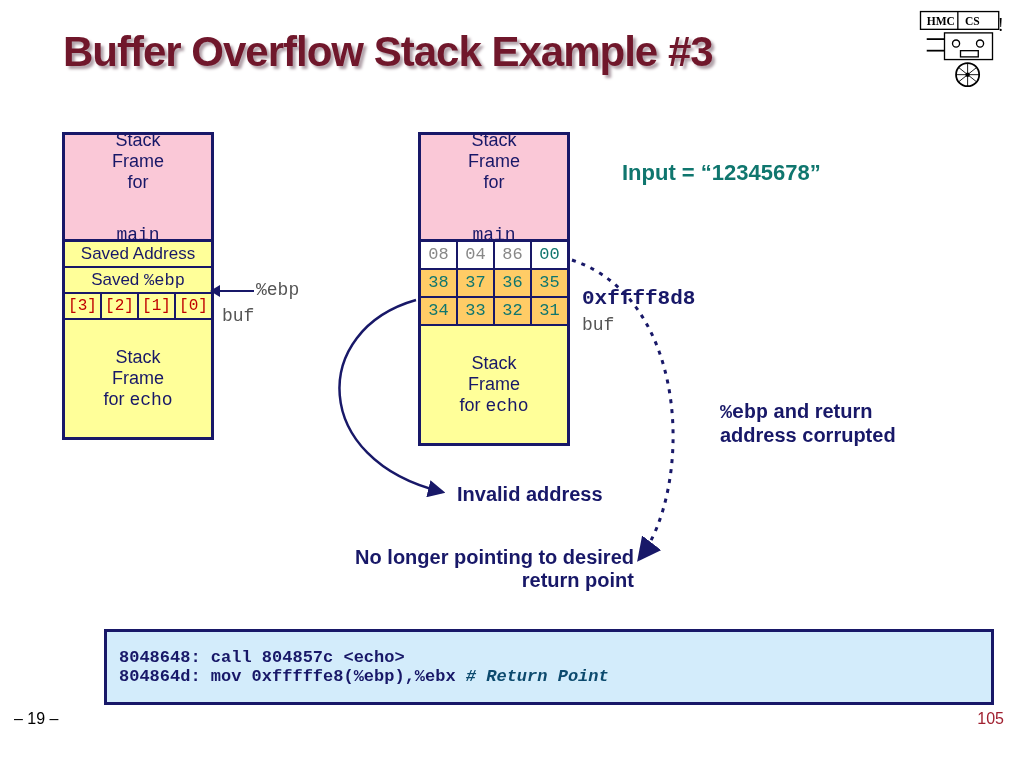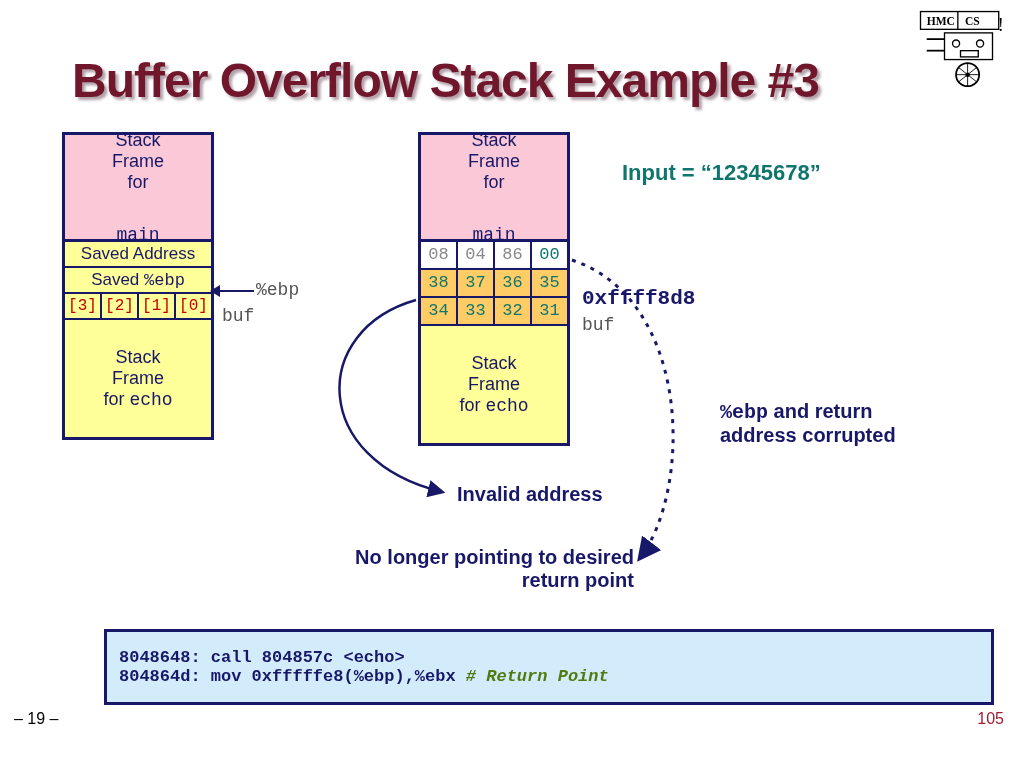--- a/index.html
+++ b/index.html
@@ -1,17 +1,17 @@
 <!DOCTYPE html>
 <html><head>
 <meta charset="utf-8">
 <style>
 * { box-sizing: border-box; margin: 0; padding: 0; }
 body { width: 1024px; height: 768px; font-family: Arial, sans-serif; position: relative; background: #fff; overflow: hidden; }
-.title { position: absolute; top: 28px; left: 72px; font-size: 48px; font-weight: bold; color: #70172b; text-shadow: 3px 3px 3px #b0a0a8; letter-spacing: -1px; margin-top: 25px; }
+.title { position: absolute; top: 28px; left: 63px; font-size: 42px; font-weight: bold; color: #70172b; text-shadow: 3px 3px 3px #b0a0a8; letter-spacing: -1px; }
 .logo { position: absolute; top: 8px; right: 16px; width: 95px; height: 80px; }
 .logo svg { width: 100%; height: 100%; }
 .stack1 { position: absolute; top: 132px; left: 62px; width: 152px; }
 .stack2 { position: absolute; top: 132px; left: 418px; width: 152px; }
 .frame-main { background: #fac8d7; border: 3px solid #181868; height: 110px; display: flex; flex-direction: column; align-items: center; justify-content: center; font-size: 18px; color: #181868; }
 .frame-main span { display: block; text-align: center; }
 .row { border-left: 3px solid #181868; border-right: 3px solid #181868; border-bottom: 2px solid #181868; background: #ffff99; text-align: center; height: 26px; line-height: 24px; font-size: 17px; color: #181868; }
 .saved-row { border-left: 3px solid #181868; border-right: 3px solid #181868; border-bottom: 2px solid #181868; background: #ffff99; text-align: center; height: 26px; line-height: 24px; font-size: 17px; color: #181868; }
 .buf-row { display: flex; border-left: 3px solid #181868; border-right: 3px solid #181868; border-bottom: 2px solid #181868; background: #ffff99; height: 26px; }
 .buf-cell { flex: 1; border-right: 2px solid #181868; text-align: center; line-height: 24px; font-family: "Courier New", monospace; font-size: 16px; color: #c00000; }
@@ -25,21 +25,21 @@
 .ebp-arrow { position: absolute; top: 290px; left: 218px; width: 36px; height: 2px; background: #181868; }
 .ebp-arrow::before { content: ""; position: absolute; left: -8px; top: -5px; border-right: 10px solid #181868; border-top: 6px solid transparent; border-bottom: 6px solid transparent; }
 .buf-label1 { position: absolute; top: 306px; left: 222px; font-family: "Courier New", monospace; font-size: 18px; color: #555; }
 .buf-label2 { position: absolute; top: 315px; left: 582px; font-family: "Courier New", monospace; font-size: 18px; color: #555; }
 .hex-label { position: absolute; top: 287px; left: 582px; font-family: "Courier New", monospace; font-size: 21px; font-weight: bold; color: #181868; }
 .input-label { position: absolute; top: 160px; left: 622px; font-size: 22px; font-weight: bold; color: #0f766e; }
 .corrupted-label { position: absolute; top: 400px; left: 720px; font-size: 20px; font-weight: bold; color: #181868; width: 220px; }
 .invalid-label { position: absolute; top: 483px; left: 457px; font-size: 20px; font-weight: bold; color: #181868; }
 .nolonger-label { position: absolute; top: 546px; left: 344px; font-size: 20px; font-weight: bold; color: #181868; text-align: right; width: 290px; }
 .code-box { position: absolute; top: 629px; left: 104px; width: 890px; background: #d3ecfb; border: 3px solid #181868; padding: 16px 12px; font-family: "Courier New", monospace; font-size: 17px; font-weight: bold; color: #181868; }
-.code-box .comment { color: #4d7c0f; font-style: italic; text-align: right; }
+.code-box .comment { color: #0c4a6e; font-style: italic; text-align: right; }
 .page-num { position: absolute; bottom: 40px; right: 20px; font-size: 16px; color: #a02030; }
 .page-ref { position: absolute; bottom: 40px; left: 14px; font-size: 16px; color: #000; }
 .mono { font-family: "Courier New", monospace; margin-top: 32px; }
 svg.curve-arrow { position: absolute; overflow: visible; }
 </style>
 </head>
 <body>
 
 <div class="title">Buffer Overflow Stack Example #3</div>
 

